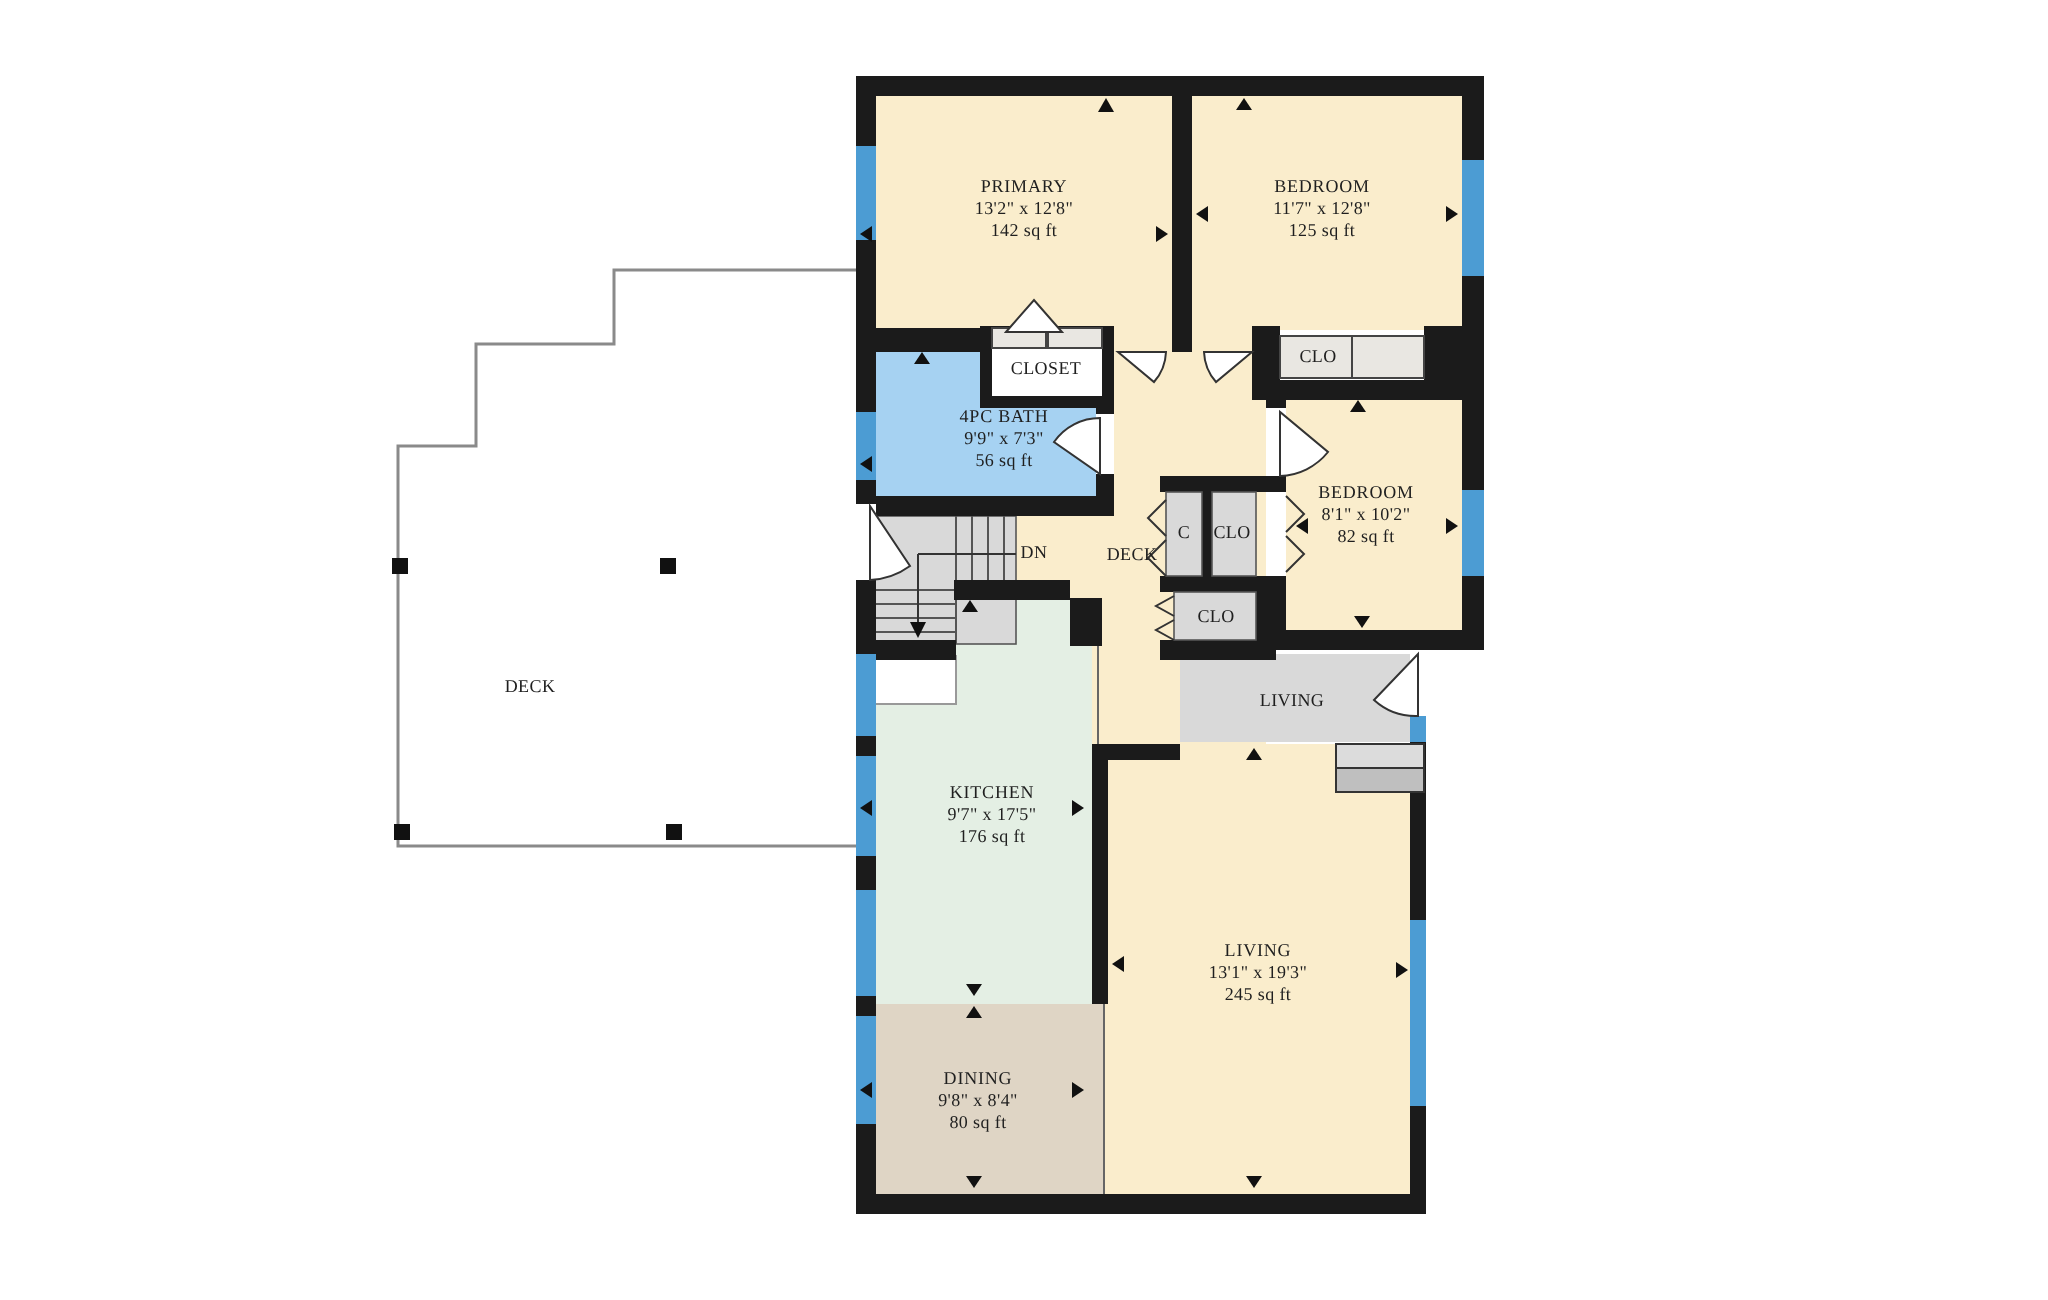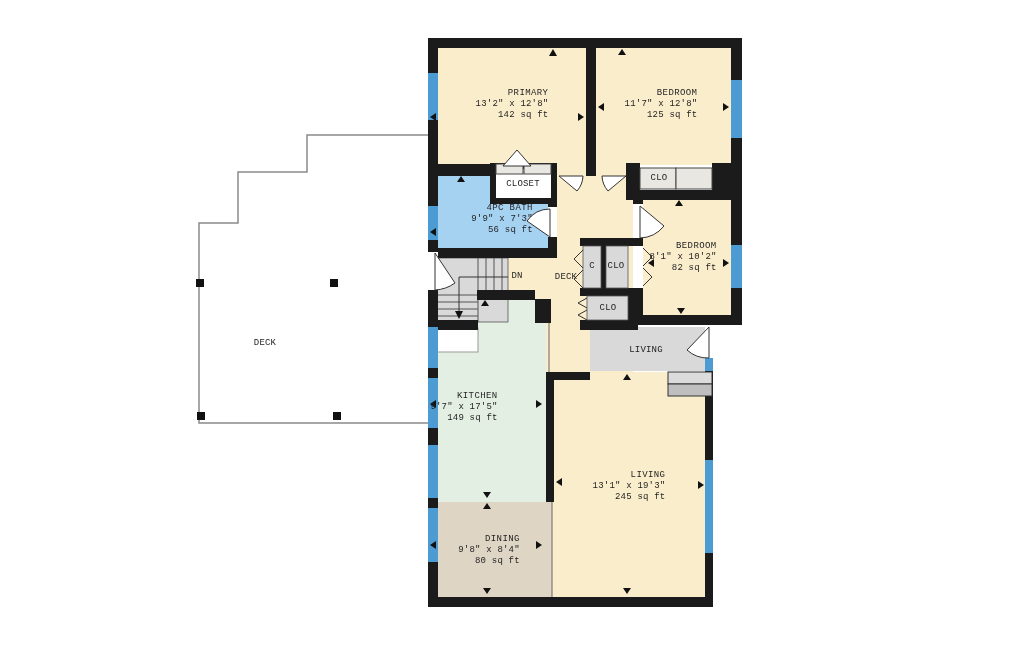--- a/index.html
+++ b/index.html
@@ -1,19 +1,19 @@
 <!DOCTYPE html>
 <html><head>
 <meta charset="utf-8">
 <style>
   html,body{margin:0;padding:0;background:#fff;}
   .stage{position:relative;width:1024px;height:650px;background:#fff;overflow:hidden;}
   .stage svg{position:absolute;left:0;top:0;}
-  .lbl{position:absolute;transform:translateX(-50%);text-align:right;
-       font-family:Liberation Mono, monospace;font-size:9px;line-height:11px;
+  .lbl{position:absolute;transform:translateX(-50%);text-align:center;
+       font-family:Liberation Serif, serif;font-size:9px;line-height:11px;
        color:#1f1f1f;white-space:nowrap;letter-spacing:.2px;}
   .lbl .nm{letter-spacing:.4px;}
 </style>
 </head>
 <body>
 
 <div class="stage">
 
 <svg width="1024" height="650" viewBox="0 0 1024 650">
 
@@ -171,24 +171,24 @@
   <div class="lbl" style="left:502px;top:203px">
     <div class="nm">4PC BATH</div>
     <div>9'9" x 7'3"</div>
     <div>56 sq ft</div>
   </div>
   <div class="lbl" style="left:683px;top:241px">
     <div class="nm">BEDROOM</div>
     <div>8'1" x 10'2"</div>
     <div>82 sq ft</div>
   </div>
-  <div class="lbl" style="left:464px;top:391px">
+  <div class="lbl" style="left:496px;top:391px">
     <div class="nm">KITCHEN</div>
     <div>9'7" x 17'5"</div>
-    <div>149 sq ft</div>
+    <div>176 sq ft</div>
   </div>
   <div class="lbl" style="left:489px;top:534px">
     <div class="nm">DINING</div>
     <div>9'8" x 8'4"</div>
     <div>80 sq ft</div>
   </div>
   <div class="lbl" style="left:629px;top:470px">
     <div class="nm">LIVING</div>
     <div>13'1" x 19'3"</div>
     <div>245 sq ft</div>

